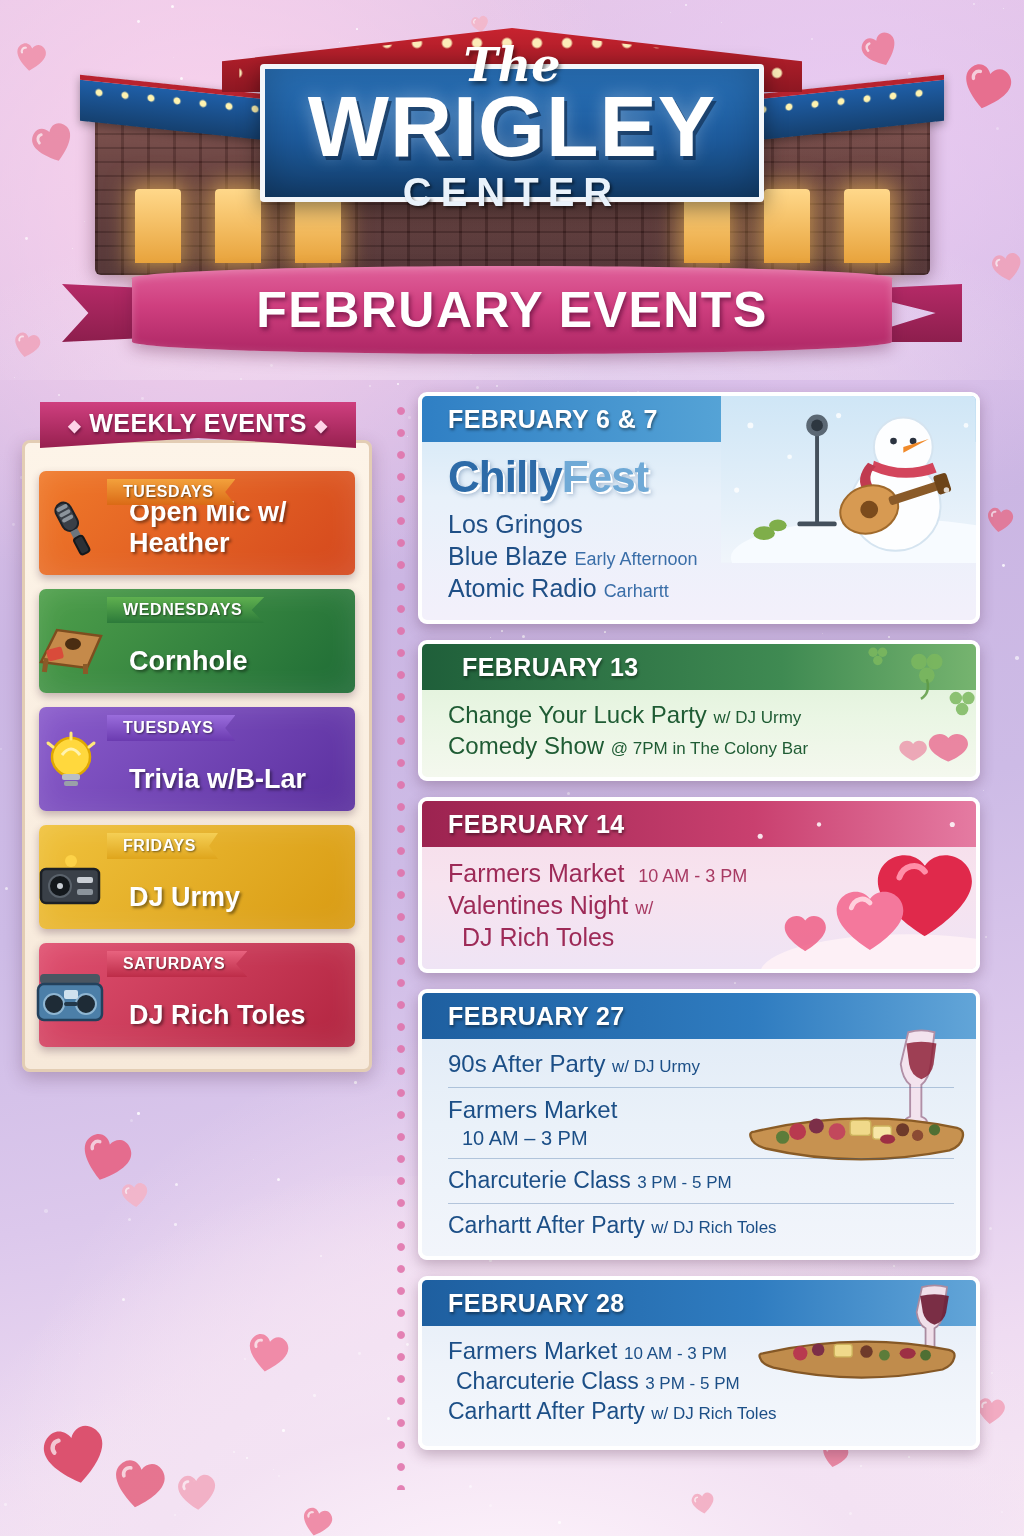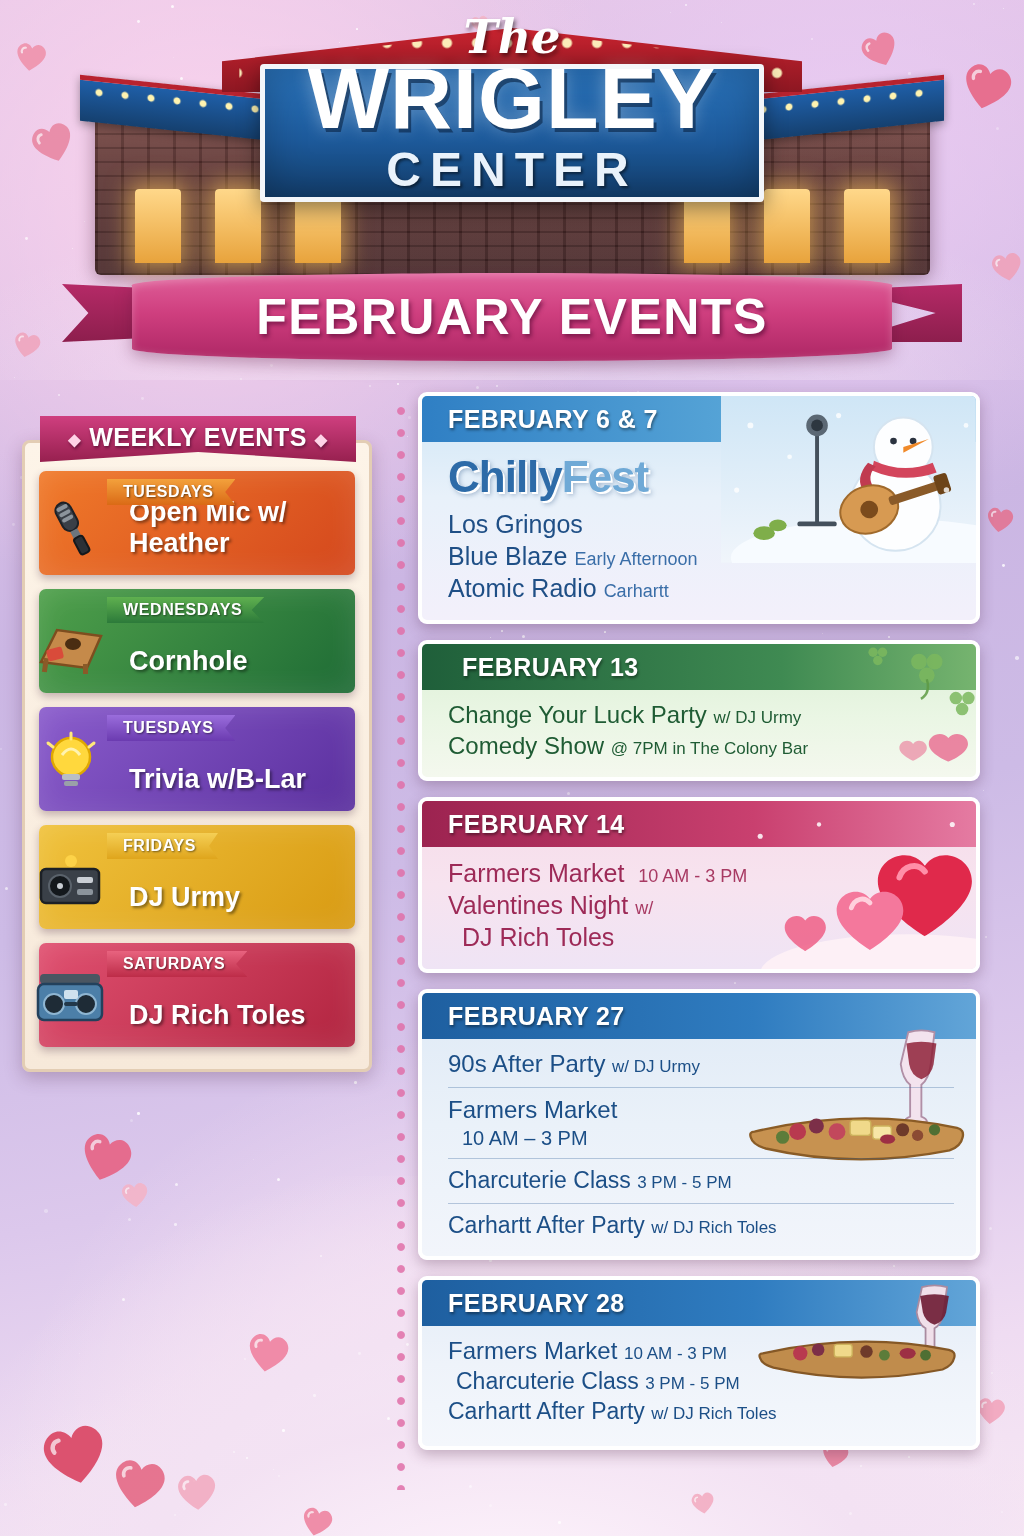--- a/index.html
+++ b/index.html
@@ -90,76 +90,76 @@
     background-size: 30px 30px;
     opacity: .95;
   }
   .mq-body {
     position: absolute; top: 36px; left: 38px; width: 504px; height: 138px;
     background: linear-gradient(180deg,#2a74bd 0%, #1d5a9b 55%, #164madd 100%);
     background: linear-gradient(180deg,#2a74bd 0%, #1d5a9b 55%, #133f6e 100%);
     border: 5px solid #f3f6fa;
     border-radius: 4px;
     box-shadow: 0 6px 22px rgba(0,0,0,.45), inset 0 0 40px rgba(0,0,0,.25);
-    display: flex; flex-direction: column; align-items: center; justify-content: flex-end;
+    display: flex; flex-direction: column; align-items: center; justify-content: center;
   }
   .mq-the {
     font-family: "DejaVu Serif", serif;
     font-style: italic; font-weight: bold;
     color: #ffffff; font-size: 46px; line-height: .9;
     margin-top: -6px;
     text-shadow: 2px 3px 4px rgba(0,0,0,.5);
   }
   .mq-main {
     font-family: "Liberation Sans", sans-serif;
     font-weight: bold; font-size: 86px; letter-spacing: 1px;
     color: #fff;
     line-height: .95;
     text-shadow: 3px 4px 0 rgba(10,40,75,.65), 0 0 18px rgba(255,255,255,.35);
   }
   .mq-sub {
-    font-weight: bold; font-size: 48px; letter-spacing: 9px;
+    font-weight: bold; font-size: 40px; letter-spacing: 9px;
     color: #e9f2fb; margin-top: 2px;
     text-shadow: 2px 2px 3px rgba(0,0,0,.5);
   }
 
   
   #ribbon {
     position: absolute; top: 262px; left: 50%; transform: translateX(-50%);
     width: 900px; height: 92px;
   }
   .ribbon-tail {
     position: absolute; top: 22px; width: 120px; height: 58px;
     background: linear-gradient(180deg,#b52a67,#8d1e4d);
   }
   .ribbon-tail.l { left: 0; clip-path: polygon(0 0, 100% 10%, 100% 90%, 0 100%, 22% 50%); }
   .ribbon-tail.r { right: 0; clip-path: polygon(100% 0, 100% 100%, 0 100%, 78% 50%, 0 10%); }
   .ribbon-main {
-    position: absolute; left: 70px; right: 70px; top: 11px; height: 88px;
+    position: absolute; left: 70px; right: 70px; top: 4px; height: 88px;
     background: linear-gradient(180deg,#e0609a 0%, #cf3f7f 45%, #ad2664 100%);
     border-radius: 50% / 14%;
     box-shadow: 0 5px 16px rgba(90,20,60,.35), inset 0 2px 8px rgba(255,255,255,.25);
     display: flex; align-items: center; justify-content: center;
   }
   .ribbon-main span {
     font-weight: bold; font-size: 50px; letter-spacing: 1.5px; color: #fff;
     text-shadow: 2px 3px 4px rgba(90,10,55,.65);
   }
 
   
   #weekly-panel {
     position: absolute; left: 22px; top: 440px; width: 350px;
     background: linear-gradient(180deg,#fdf4e8,#f7e9da);
     border: 3px solid #e3cdb4;
     border-radius: 8px;
     box-shadow: 0 6px 18px rgba(80,40,70,.28);
     padding: 28px 14px 18px 14px;
   }
   #weekly-banner {
-    position: absolute; left: 40px; top: 416px; width: 316px; height: 46px;
+    position: absolute; left: 40px; top: 402px; width: 316px; height: 46px;
     background: linear-gradient(180deg,#cf3f7f,#97204f);
     clip-path: polygon(0 0, 100% 0, 100% 100%, 50% 78%, 0 100%);
     display: flex; align-items: flex-start; justify-content: center;
     box-shadow: 0 4px 10px rgba(80,20,60,.35);
   }
   #weekly-banner .wb-txt {
     margin-top: 7px; color: #fff; font-weight: bold; font-size: 25px; letter-spacing: .5px;
     text-shadow: 1px 2px 3px rgba(60,10,40,.6);
   }
   .wb-dot { color:#ffd3e7; font-size: 16px; vertical-align: middle; padding: 0 8px;}

